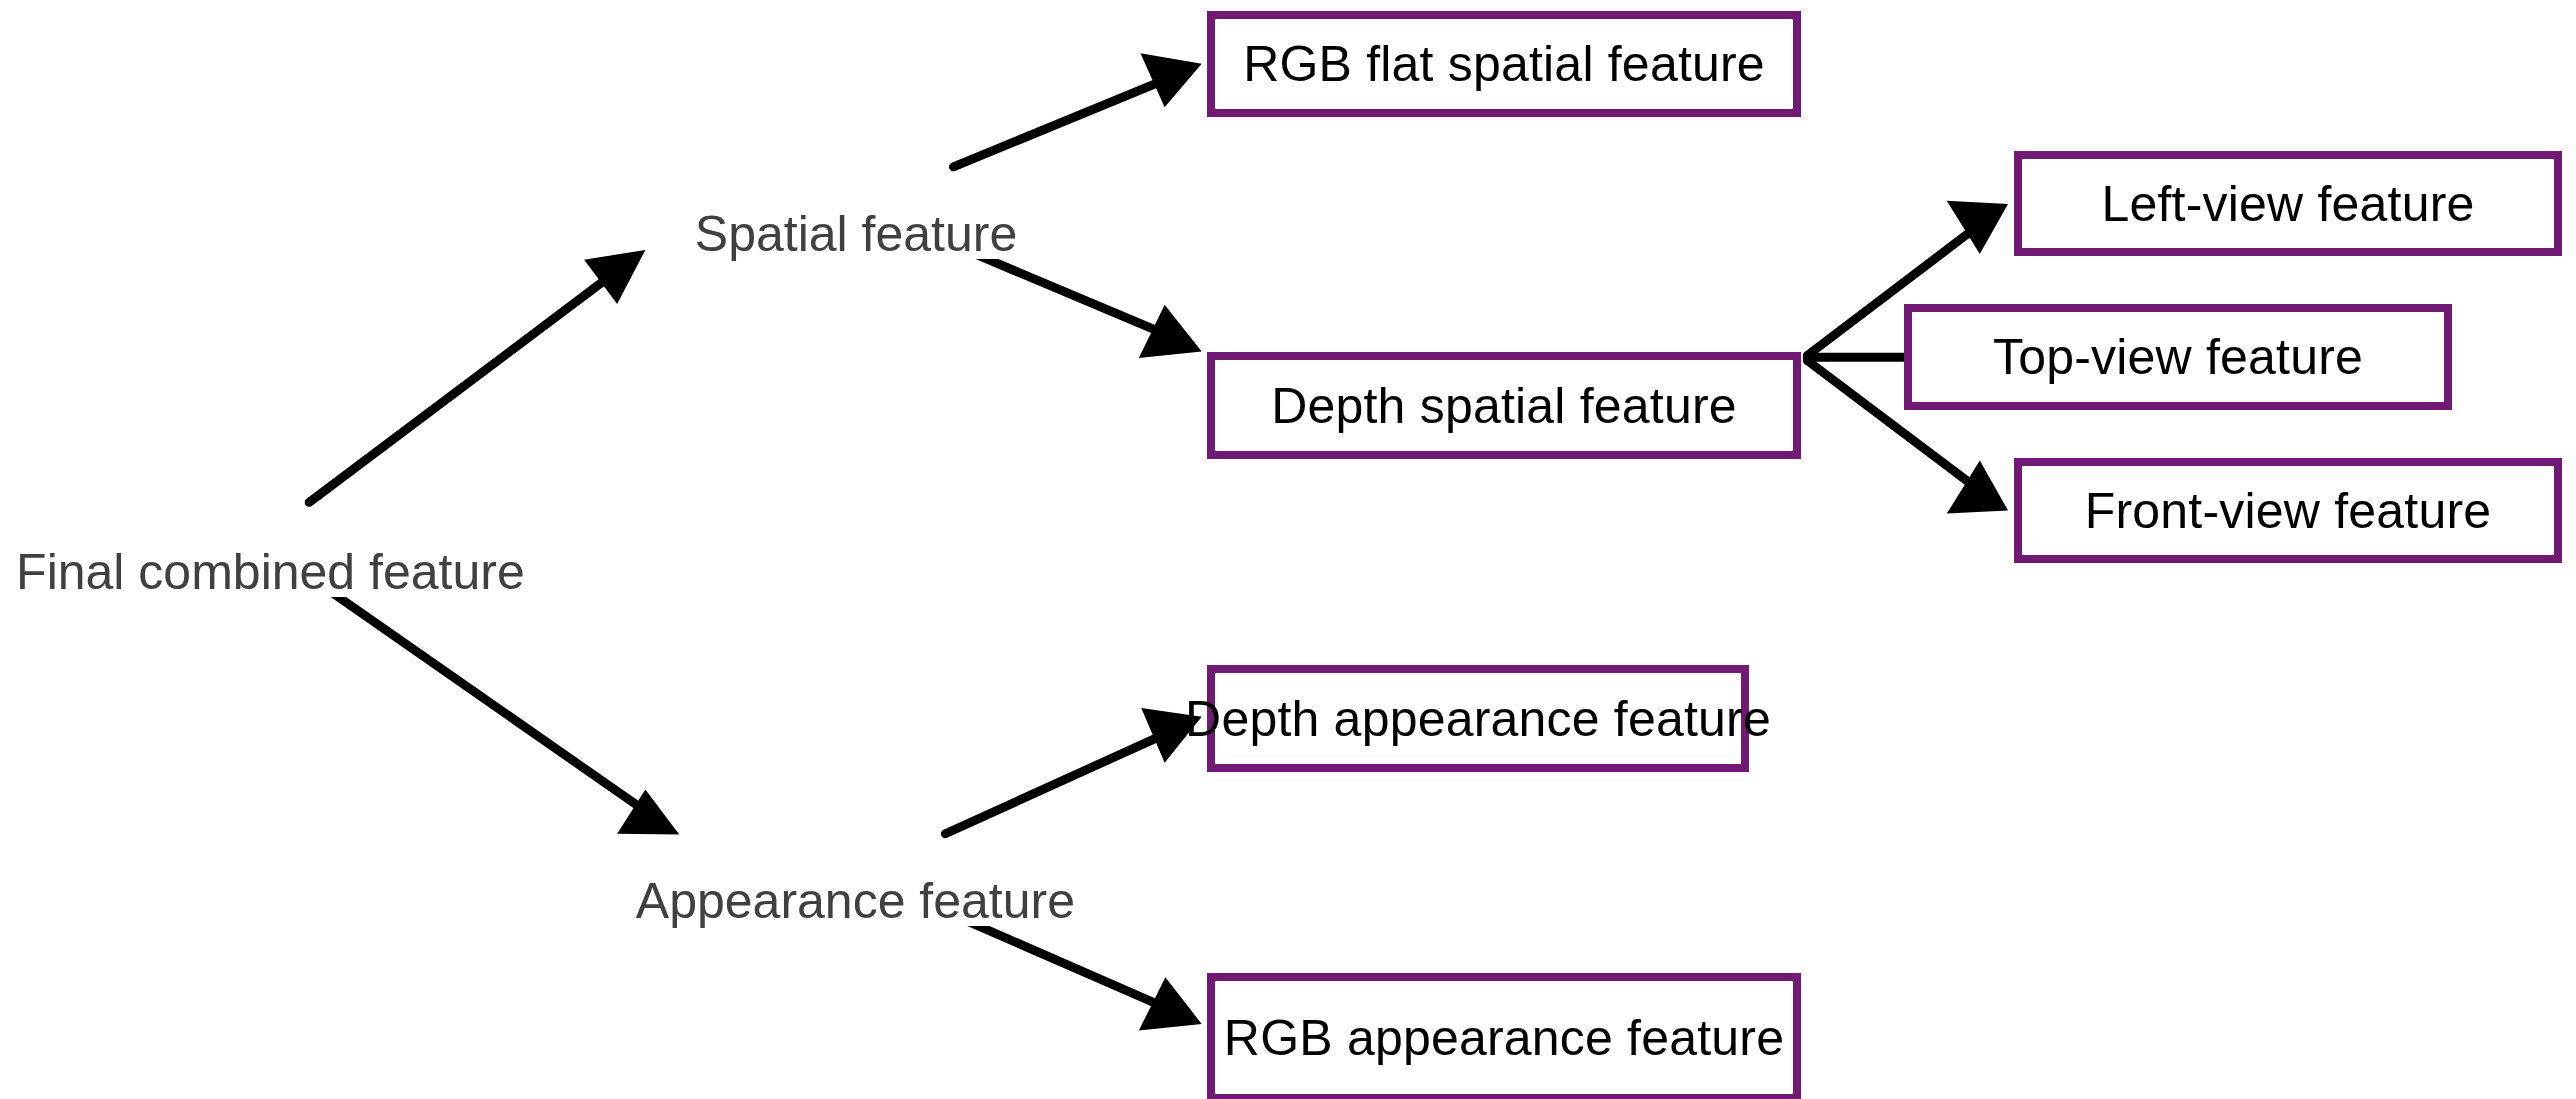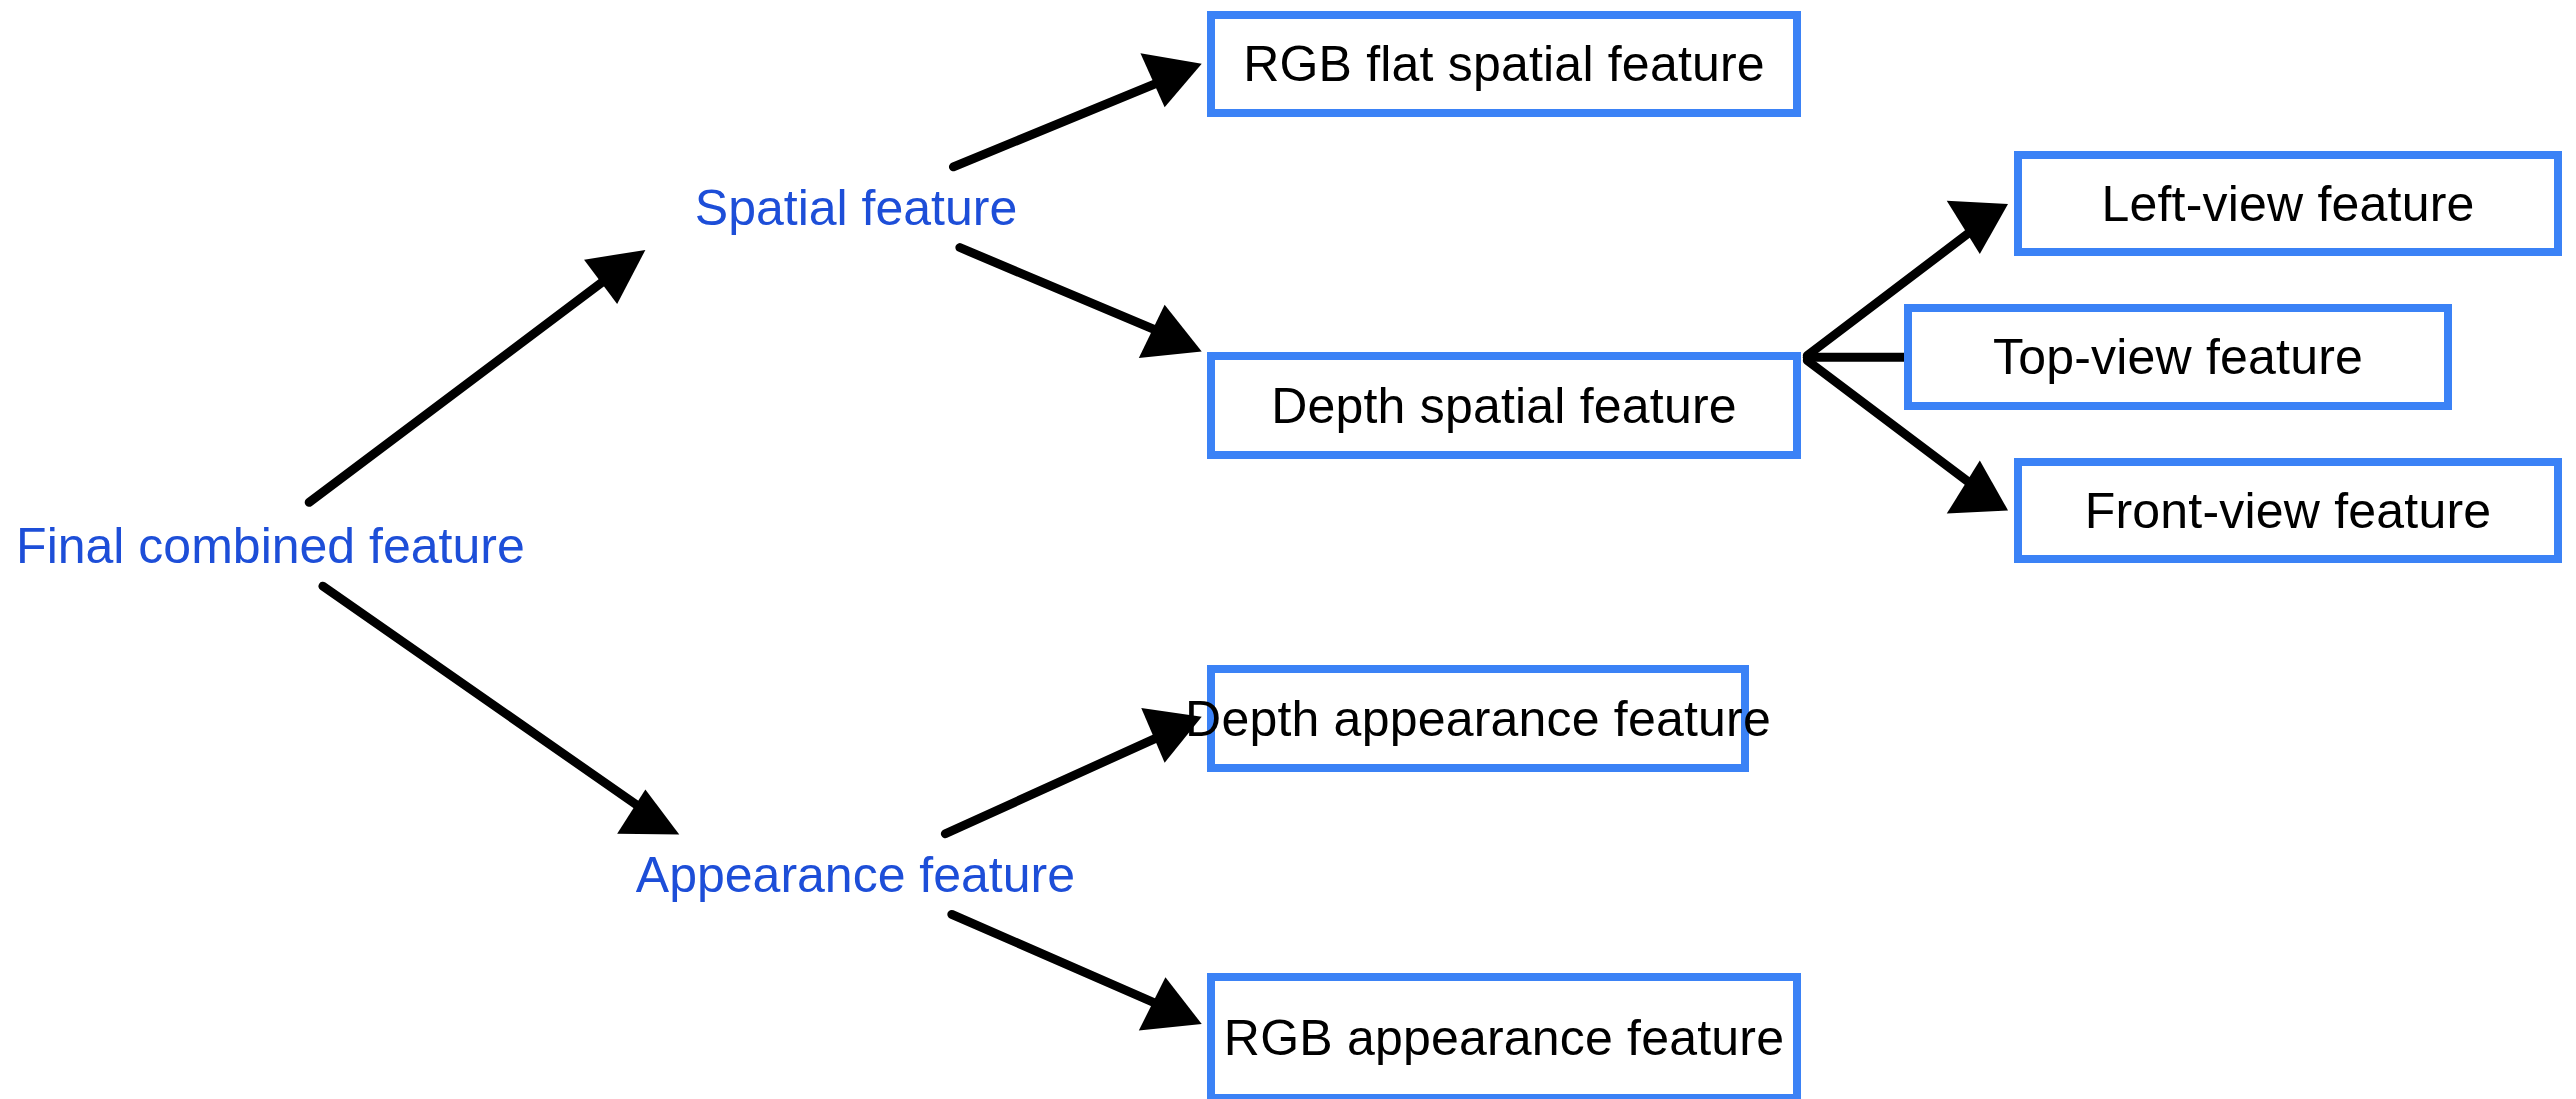--- a/index.html
+++ b/index.html
@@ -24,42 +24,43 @@
     top: 0;
     left: 0;
     width: 2576px;
     height: 1099px;
     display: block;
   }
   .node-box {
     position: absolute;
     box-sizing: border-box;
     background: #ffffff;
-    border: 8px solid #3b82f6;
+    border: 8px solid #701a75;
     display: flex;
     align-items: center;
     justify-content: center;
     z-index: 3;
   }
   .node-box .node-label {
     font-size: 50px;
     line-height: 1;
     letter-spacing: 0.2px;
     white-space: nowrap;
     color: #000000;
   }
   .plain-label {
     position: absolute;
     font-size: 50px;
     line-height: 1;
     white-space: nowrap;
-    color: #1d4ed8;
+    color: #404040;
     background: #ffffff;
     padding: 0 4.8px;
     z-index: 4;
+    margin-top: 26px;
   }
   .edge-line {
     stroke: #000000;
     stroke-width: 11;
     stroke-linecap: round;
     fill: none;
   }
   .edge-head {
     fill: #000000;
     stroke: none;

